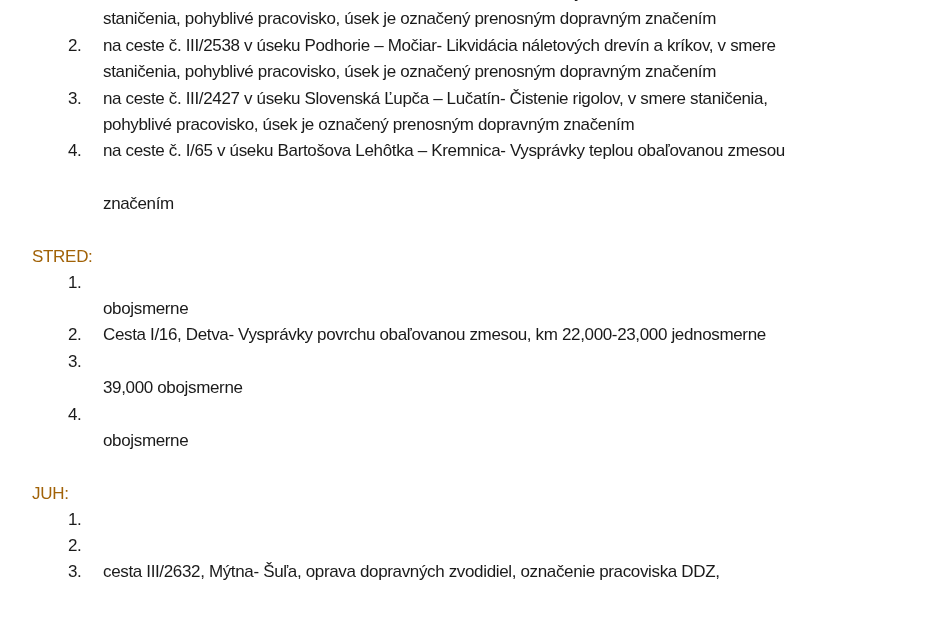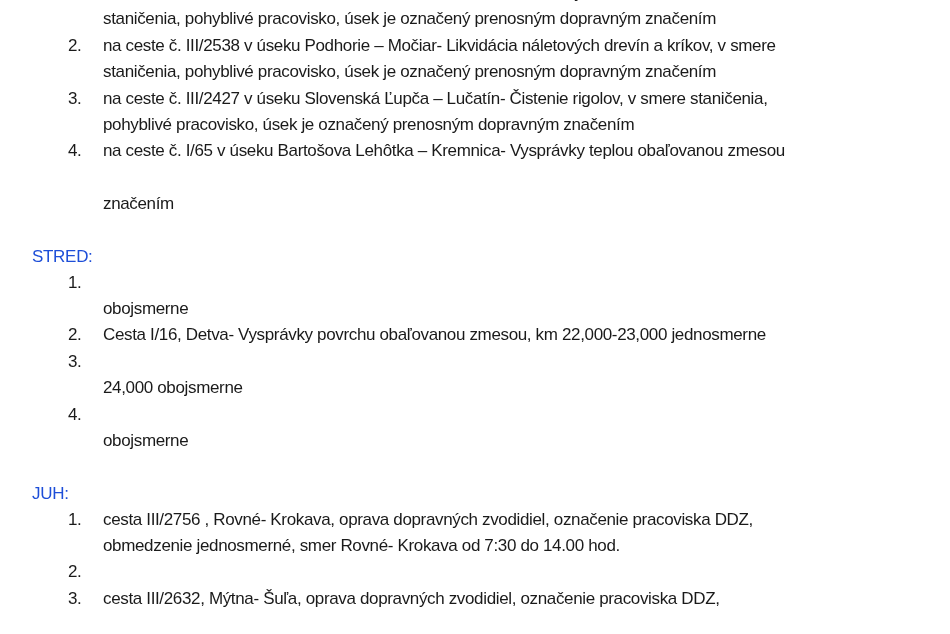--- a/index.html
+++ b/index.html
@@ -4,21 +4,21 @@
 <style>
   html, body { margin: 0; padding: 0; }
   body {
     width: 950px; height: 634px; overflow: hidden; background: #ffffff;
     font-family: "Liberation Sans", sans-serif; color: #1a1a1a;
     position: relative;
   }
   .doc { position: absolute; left: 0; top: -20px; width: 950px; }
   .section { position: relative; }
   .heading {
-    margin-left: 32px; font-size: 17px; color: #1d4ed8; height: 26px; line-height: 26px;
+    margin-left: 32px; font-size: 17px; color: #a16207; height: 26px; line-height: 26px;
     letter-spacing: -0.3px;
   }
   ol { list-style: none; margin: 0; padding: 0; }
   .item { display: flex; font-size: 17px; line-height: 26.4px; letter-spacing: -0.35px; }
   .num { width: 35px; margin-left: 68px; flex: 0 0 35px; }
   .txt { width: 800px; }
   .gap { height: 26px; }
 </style>
 </head>
 <body>
@@ -74,44 +74,40 @@
       <li class="item">
         <span class="num">2.</span>
         <span class="txt">
           <span>Cesta I/16, Detva- Vysprávky povrchu obaľovanou zmesou, km 22,000-23,000 jednosmerne</span>
         </span>
       </li>
       <li class="item">
         <span class="num">3.</span>
         <span class="txt">
           <br>
-          <span>24,000  obojsmerne</span>
+          <span>39,000  obojsmerne</span>
         </span>
       </li>
       <li class="item">
         <span class="num">4.</span>
         <span class="txt">
           <br>
           <span>obojsmerne</span>
         </span>
       </li>
     </ol>
   </div>
 
   <div class="gap"></div>
 
   <div class="section">
     <div class="heading">JUH:</div>
     <ol>
       <li class="item">
         <span class="num">1.</span>
-        <span class="txt">
-          <span>cesta III/2756 , Rovné- Krokava, oprava dopravných zvodidiel, označenie pracoviska DDZ,</span><br>
-          <span>obmedzenie jednosmerné, smer Rovné- Krokava od 7:30 do 14.00 hod.</span>
-        </span>
       </li>
       <li class="item">
         <span class="num">2.</span>
       </li>
       <li class="item">
         <span class="num">3.</span>
         <span class="txt">
           <span>cesta III/2632, Mýtna- Šuľa, oprava dopravných zvodidiel, označenie pracoviska DDZ,</span>
         </span>
       </li>

